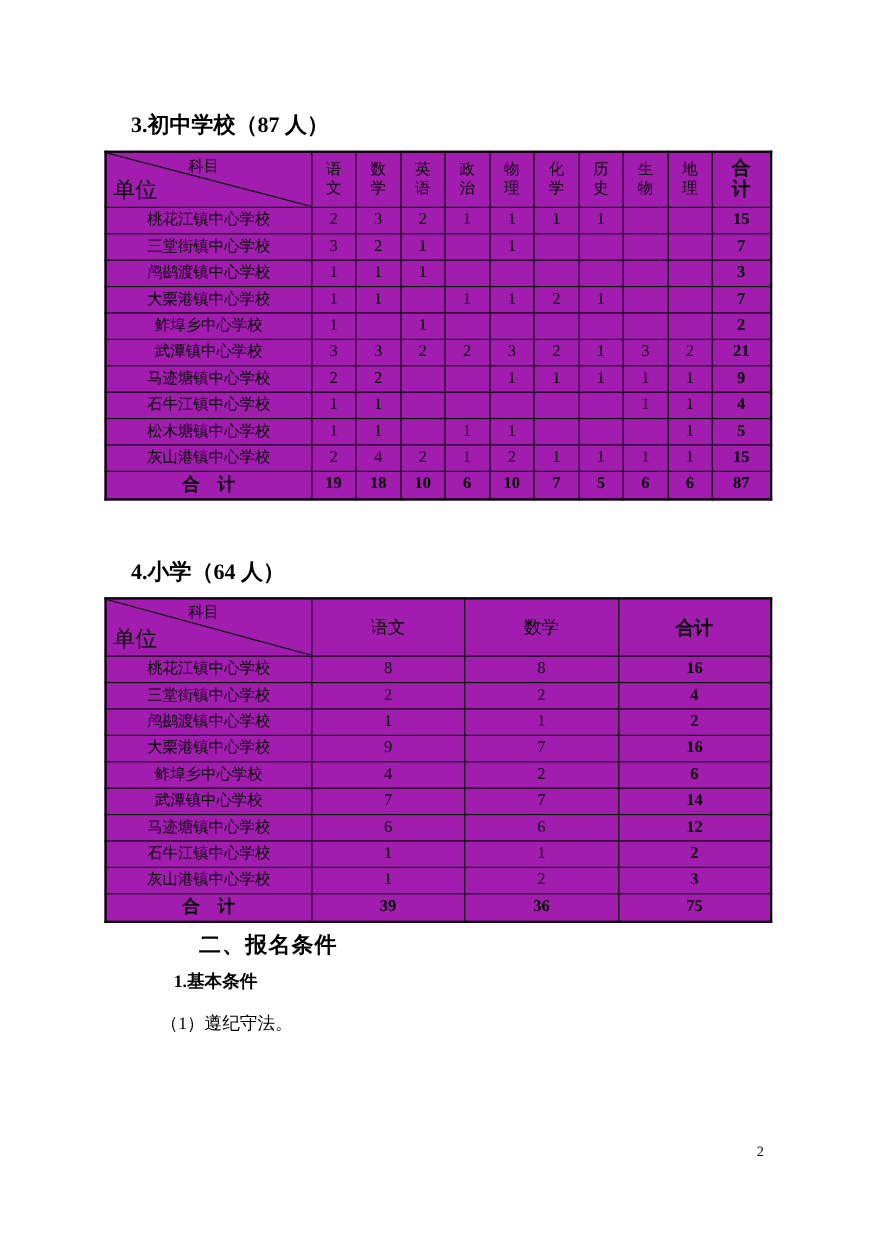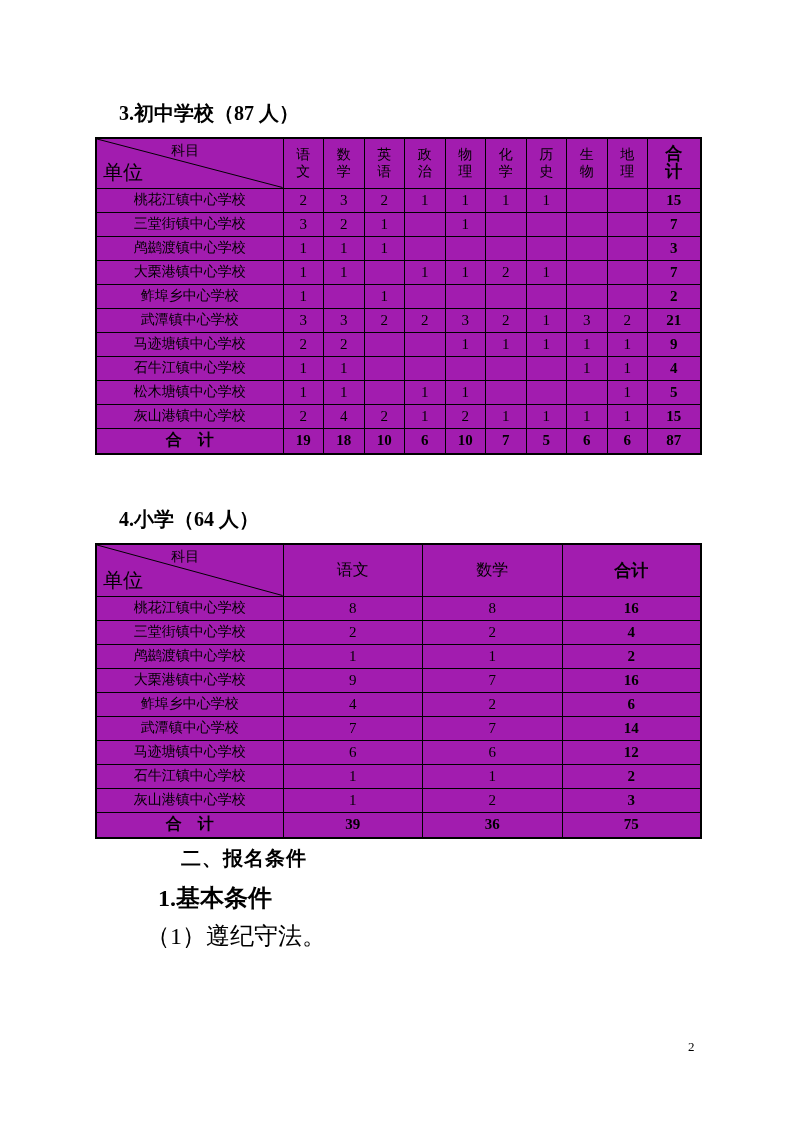--- a/index.html
+++ b/index.html
@@ -51,22 +51,22 @@
   .t2 .tot-h .h-label { font-weight:bold; font-size:17px; }
 
   th.corner { position:relative; }
   .diag { position:absolute; left:0; top:0; width:100%; height:100%; display:block; }
   .diag line { stroke:#000; stroke-width:1; vector-effect:non-scaling-stroke; }
   .corner-top { position:absolute; top:3px; left:40%; font-size:14px; white-space:nowrap; }
   .corner-bot { position:absolute; bottom:2px; left:6px; font-size:20px; white-space:nowrap; }
 
   .sec-head { position:absolute; left:161px; top:845px; font-size:20px; font-weight:bold;
               font-family:"Liberation Sans","DejaVu Sans",sans-serif; letter-spacing:1px; white-space:nowrap;margin-left:20px; }
-  .sub-head { position:absolute; left:158px; top:882px; font-size:24px; font-weight:bold; white-space:nowrap; }
-  .cond-item { position:absolute; left:146px; top:920px; font-size:24px; white-space:nowrap; }
+  .sub-head { position:absolute; left:158px; top:882px; font-size:16px; font-weight:bold; white-space:nowrap; }
+  .cond-item { position:absolute; left:146px; top:920px; font-size:16px; white-space:nowrap; }
   .pagenum { position:absolute; left:688px; top:1039px; font-size:13px; }
 </style>
 </head>
 <body>
 
 <div class="page">
 
   <h2 class="title title-3">3.初中学校（87 人）</h2>
 
   <table class="t1">

